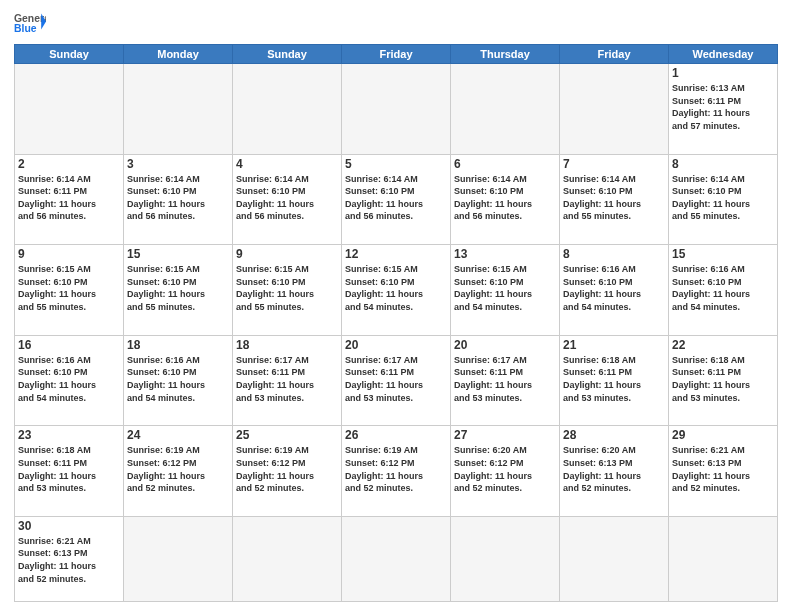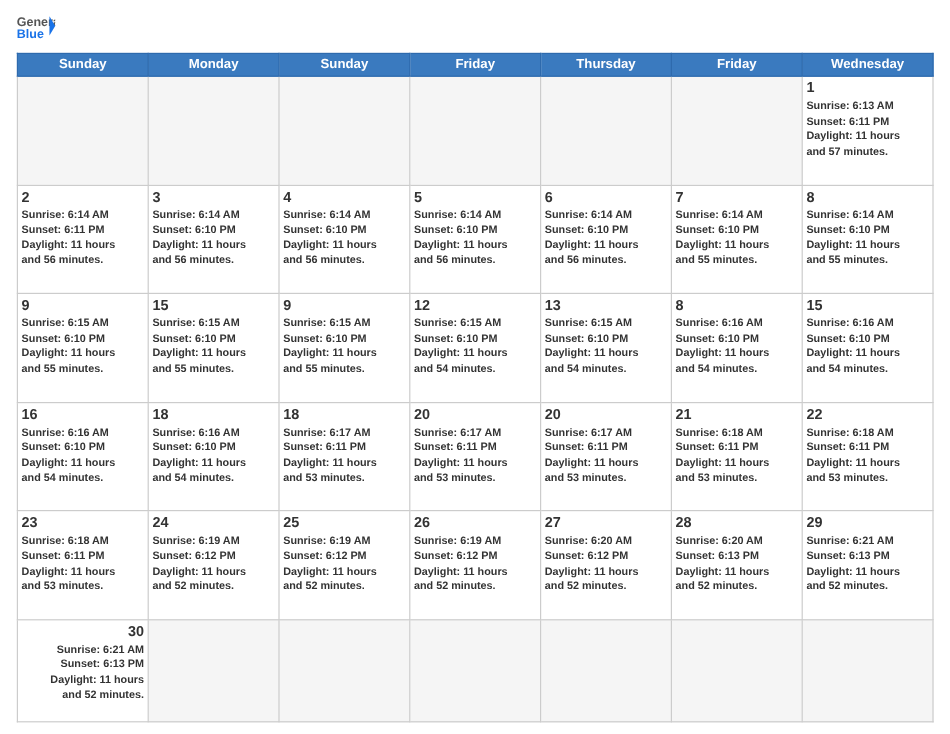--- a/index.html
+++ b/index.html
@@ -80,21 +80,20 @@
       margin-bottom: 2px;
     }
     .day-info {
       font-size: 9px;
       color: #333;
       line-height: 1.4;
       font-weight: bold;
     }
     .last-row td {
       height: 60px;
-      text-align: right;
     }
   </style>
 </head>
 <body>
 
 <div class="page">
   <div class="header">
     <div class="logo">
       <svg class="logo-icon" viewBox="0 0 40 34" xmlns="http://www.w3.org/2000/svg">
         <text x="0" y="14" font-size="13" font-weight="bold" fill="#555" font-family="Arial">General</text>

